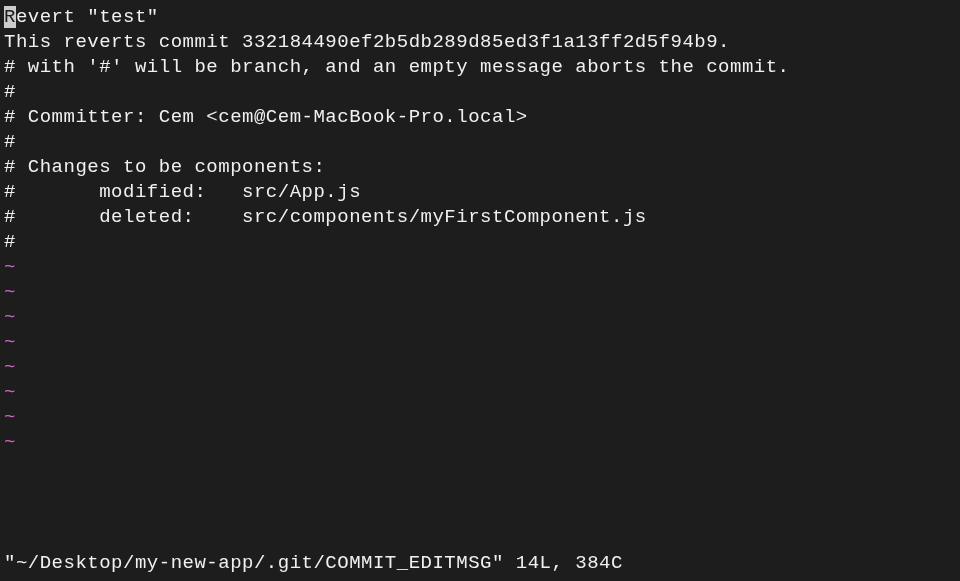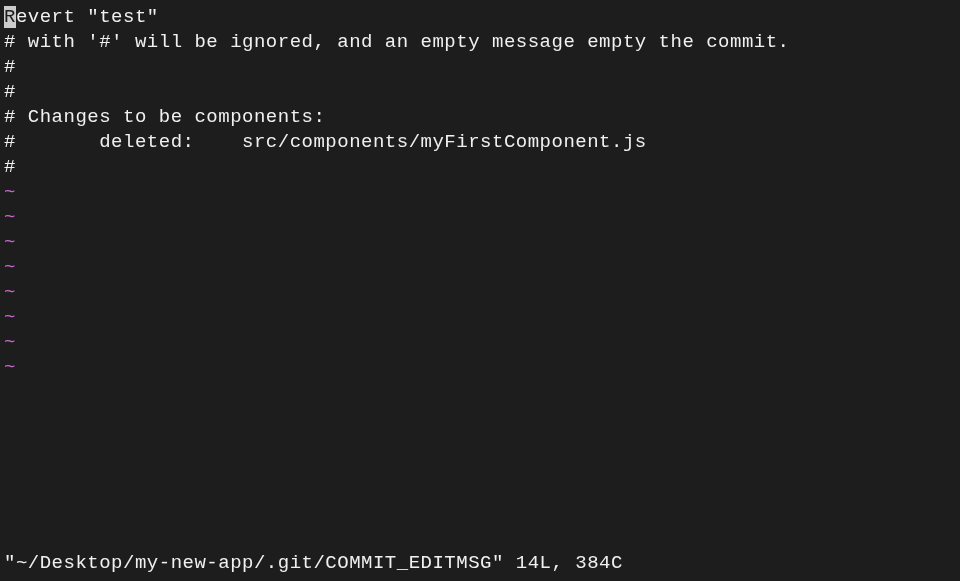--- a/index.html
+++ b/index.html
@@ -43,25 +43,28 @@
       white-space: pre;
       color: #f0f0f0;
     }
   </style>
 </head>
 <body>
 
 <div class="terminal">
   <div class="line"><span class="cursor-char">R</span><span>evert "test"</span></div>
   <div class="line"></div>
+  <div class="line">This reverts commit 332184490ef2b5db289d85ed3f1a13ff2d5f94b9.</div>
   <div class="line"></div>
-  <div class="line"># with '#' will be ignored, and an empty message empty the commit.</div>
+  <div class="line"># with '#' will be branch, and an empty message aborts the commit.</div>
   <div class="line">#</div>
+  <div class="line"># Committer: Cem &lt;cem@Cem-MacBook-Pro.local&gt;</div>
   <div class="line">#</div>
   <div class="line"># Changes to be components:</div>
+  <div class="line">#       modified:   src/App.js</div>
   <div class="line">#       deleted:    src/components/myFirstComponent.js</div>
   <div class="line">#</div>
   <div class="line tilde">~</div>
   <div class="line tilde">~</div>
   <div class="line tilde">~</div>
   <div class="line tilde">~</div>
   <div class="line tilde">~</div>
   <div class="line tilde">~</div>
   <div class="line tilde">~</div>
   <div class="line tilde">~</div>

